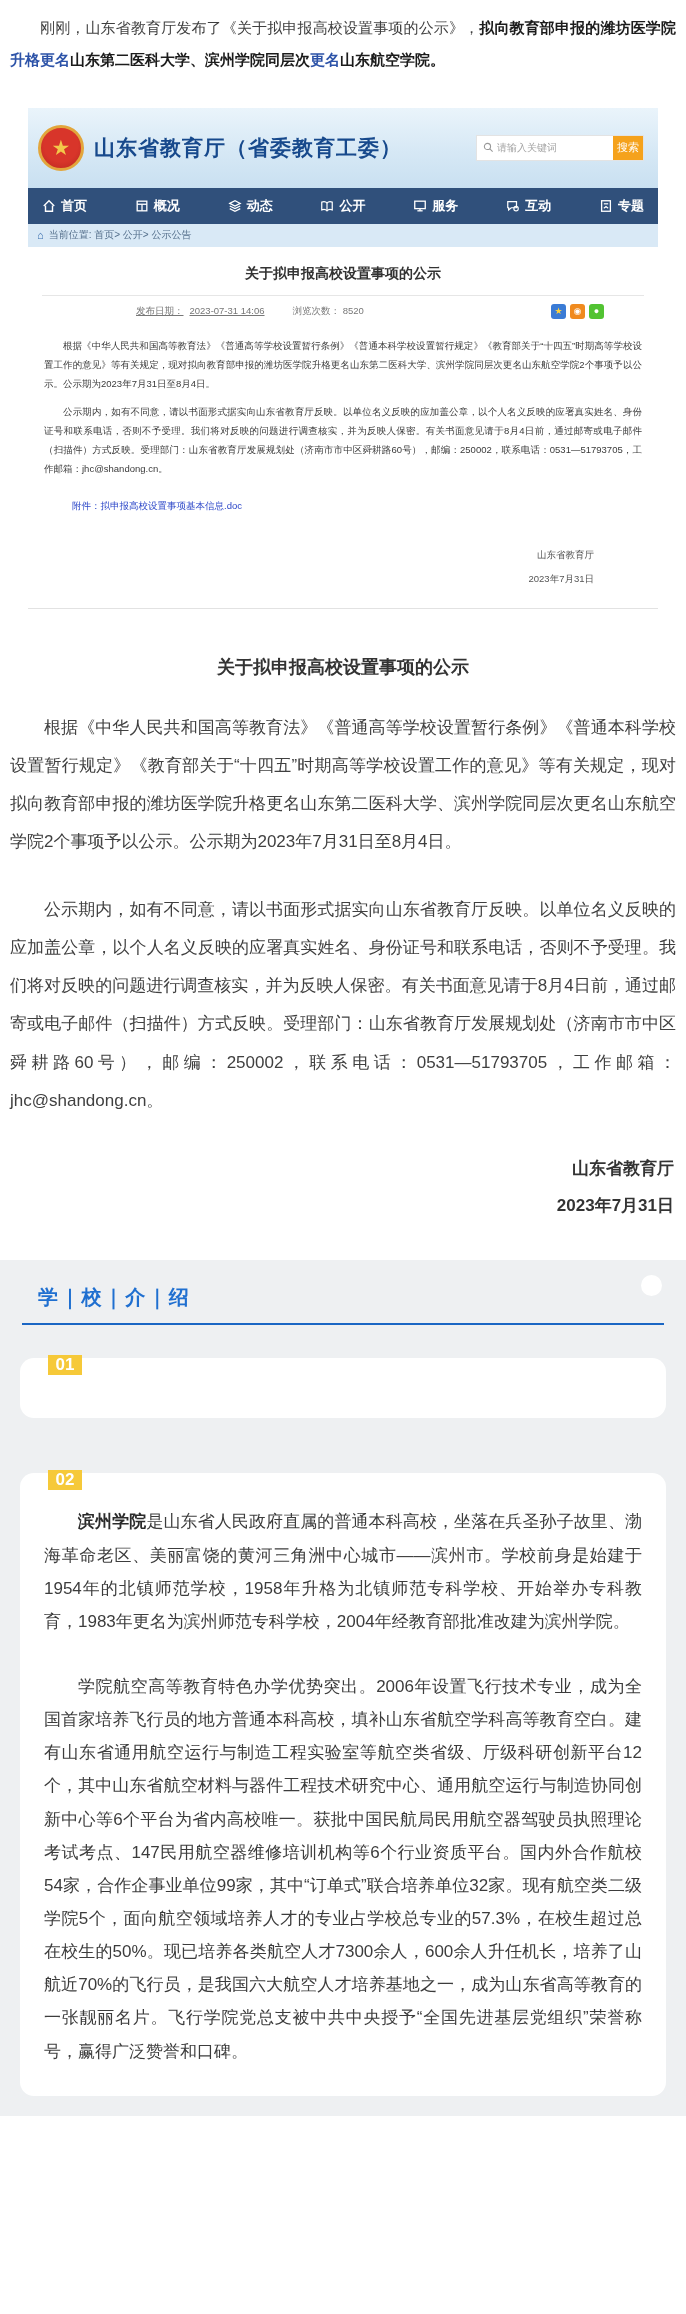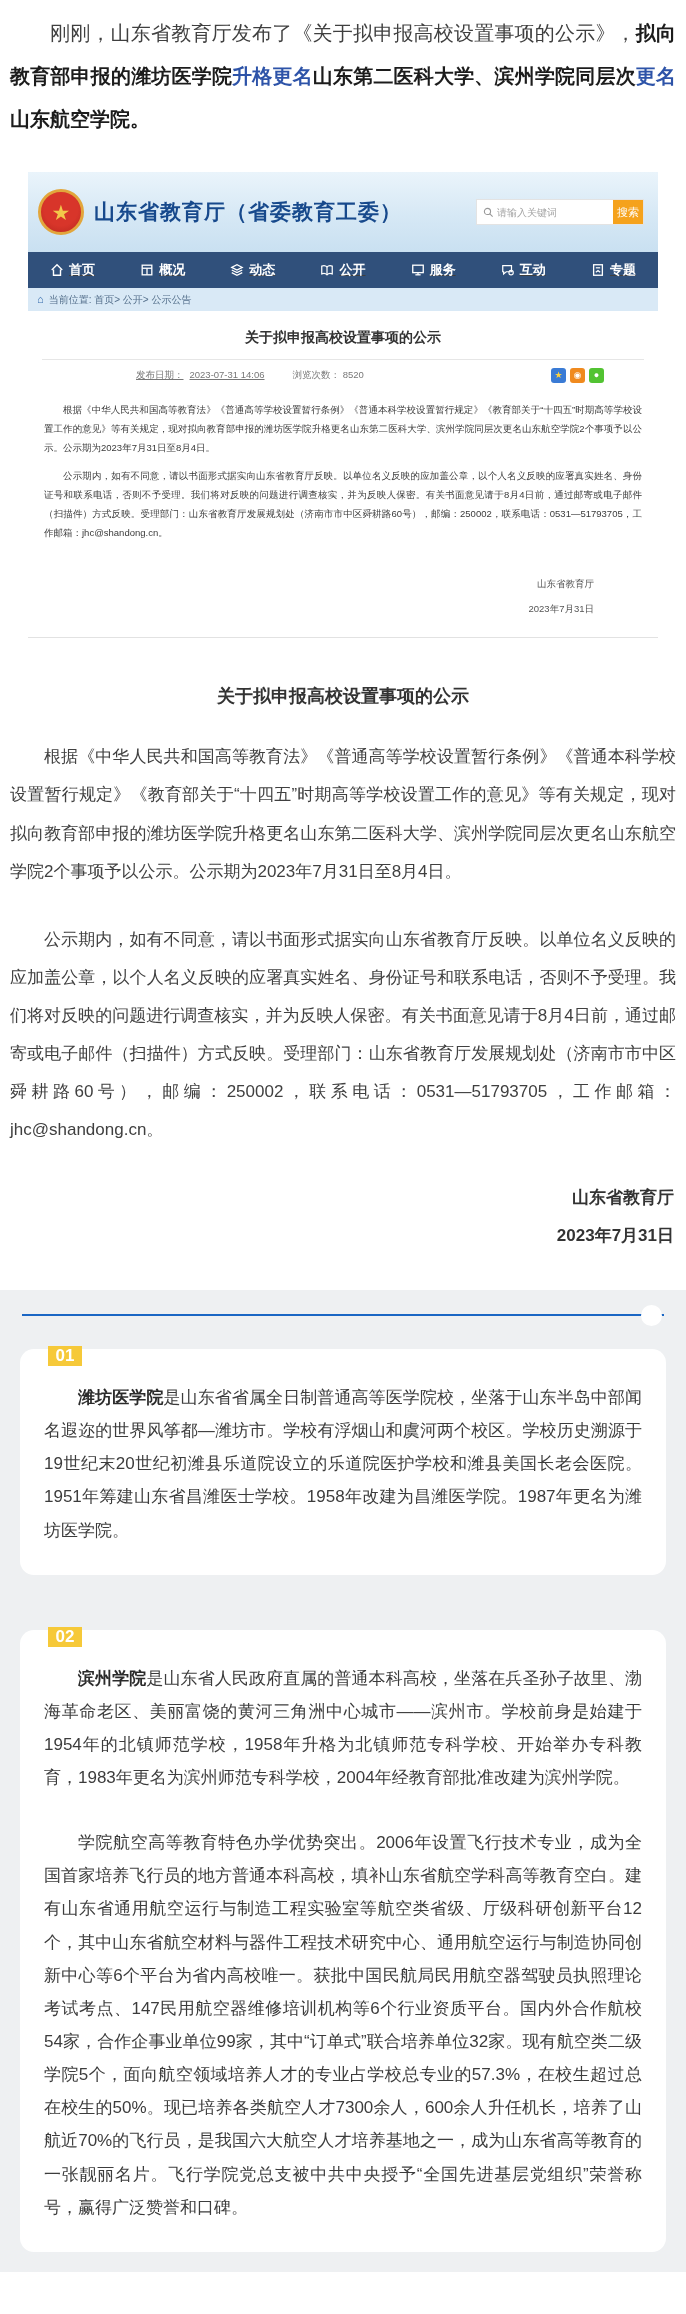--- a/index.html
+++ b/index.html
@@ -6,21 +6,21 @@
   html,body { background:#fff; }
   body {
     width: 686px;
     font-family: "Liberation Sans", "DejaVu Sans", sans-serif;
     color: #3f3f3f;
   }
 
   
   .intro {
     margin: 12px 10px 18px 10px;
-    font-size: 20px;
+    font-size: 15px;
     line-height: 2.15;
     text-indent: 2em;
     color: #3f3f3f;
     text-align: justify;
   }
   .intro .b  { font-weight: bold; color: #1c1c1c; }
   .intro .hl { font-weight: bold; color: #2d53a8; }
 
   
   .shot {
@@ -80,22 +80,21 @@
     cursor: pointer;
     font-family: "Liberation Sans", sans-serif;
   }
 
   .shot-nav {
     height: 36px;
     background: #30507b;
     display: flex;
     align-items: center;
     justify-content: space-between;
-    padding: 0 22px;
-    text-decoration: underline;
+    padding: 0 14px;
   }
   .nav-item {
     display: flex; align-items: center; gap: 5px;
     color: #fff; font-size: 13px; font-weight: bold;
     text-decoration: none; cursor: pointer;
   }
   .nav-item svg { display:block; }
 
   .shot-crumb {
     height: 23px;
@@ -365,20 +364,23 @@
         <span class="icon-weibo">◉</span>
         <span class="icon-wechat">●</span>
       </span>
     </div>
 
     <div class="shot-body">
       <p>根据《中华人民共和国高等教育法》《普通高等学校设置暂行条例》《普通本科学校设置暂行规定》《教育部关于“十四五”时期高等学校设置工作的意见》等有关规定，现对拟向教育部申报的潍坊医学院升格更名山东第二医科大学、滨州学院同层次更名山东航空学院2个事项予以公示。公示期为2023年7月31日至8月4日。</p>
       <p>公示期内，如有不同意，请以书面形式据实向山东省教育厅反映。以单位名义反映的应加盖公章，以个人名义反映的应署真实姓名、身份证号和联系电话，否则不予受理。我们将对反映的问题进行调查核实，并为反映人保密。有关书面意见请于8月4日前，通过邮寄或电子邮件（扫描件）方式反映。受理部门：山东省教育厅发展规划处（济南市市中区舜耕路60号），邮编：250002，联系电话：0531—51793705，工作邮箱：jhc@shandong.cn。</p>
     </div>
 
+    <div class="attachment">
+      <span>附件：</span><a>拟申报高校设置事项基本信息.doc</a>
+    </div>
 
     <div class="shot-sign">
       <div>山东省教育厅</div>
       <div>2023年7月31日</div>
     </div>
   </div>
 </div>
 
 <h2 class="main-title">关于拟申报高校设置事项的公示</h2>
 
@@ -386,25 +388,25 @@
   <p>根据《中华人民共和国高等教育法》《普通高等学校设置暂行条例》《普通本科学校设置暂行规定》《教育部关于“十四五”时期高等学校设置工作的意见》等有关规定，现对拟向教育部申报的潍坊医学院升格更名山东第二医科大学、滨州学院同层次更名山东航空学院2个事项予以公示。公示期为2023年7月31日至8月4日。</p>
   <p>公示期内，如有不同意，请以书面形式据实向山东省教育厅反映。以单位名义反映的应加盖公章，以个人名义反映的应署真实姓名、身份证号和联系电话，否则不予受理。我们将对反映的问题进行调查核实，并为反映人保密。有关书面意见请于8月4日前，通过邮寄或电子邮件（扫描件）方式反映。受理部门：山东省教育厅发展规划处（济南市市中区舜耕路60号），邮编：250002，联系电话：0531—51793705，工作邮箱：jhc@shandong.cn。</p>
   <div class="main-sign">
     <div>山东省教育厅</div>
     <div>2023年7月31日</div>
   </div>
 </div>
 
 <div class="school-section">
   <div class="deco-circle"></div>
+  <div class="section-title">学｜校｜介｜绍</div>
   <hr class="section-hr">
 
   <div class="card-badge">01</div>
   <div class="card">
-    <p><span class="lead">潍坊医学院</span><span>是山东省省属全日制普通高等医学院校，坐落于山东半岛中部闻名遐迩的世界风筝都—潍坊市。学校有浮烟山和虞河两个校区。学校历史溯源于19世纪末20世纪初潍县乐道院设立的乐道院医护学校和潍县美国长老会医院。1951年筹建山东省昌潍医士学校。1958年改建为昌潍医学院。1987年更名为潍坊医学院。</span></p>
   </div>
 
   <div class="card-badge badge-2">02</div>
   <div class="card">
     <p><span class="lead">滨州学院</span><span>是山东省人民政府直属的普通本科高校，坐落在兵圣孙子故里、渤海革命老区、美丽富饶的黄河三角洲中心城市——滨州市。学校前身是始建于1954年的北镇师范学校，1958年升格为北镇师范专科学校、开始举办专科教育，1983年更名为滨州师范专科学校，2004年经教育部批准改建为滨州学院。</span></p>
     <p>学院航空高等教育特色办学优势突出。2006年设置飞行技术专业，成为全国首家培养飞行员的地方普通本科高校，填补山东省航空学科高等教育空白。建有山东省通用航空运行与制造工程实验室等航空类省级、厅级科研创新平台12个，其中山东省航空材料与器件工程技术研究中心、通用航空运行与制造协同创新中心等6个平台为省内高校唯一。获批中国民航局民用航空器驾驶员执照理论考试考点、147民用航空器维修培训机构等6个行业资质平台。国内外合作航校54家，合作企事业单位99家，其中“订单式”联合培养单位32家。现有航空类二级学院5个，面向航空领域培养人才的专业占学校总专业的57.3%，在校生超过总在校生的50%。现已培养各类航空人才7300余人，600余人升任机长，培养了山航近70%的飞行员，是我国六大航空人才培养基地之一，成为山东省高等教育的一张靓丽名片。飞行学院党总支被中共中央授予“全国先进基层党组织”荣誉称号，赢得广泛赞誉和口碑。</p>
   </div>
 </div>
 
 </body></html>

